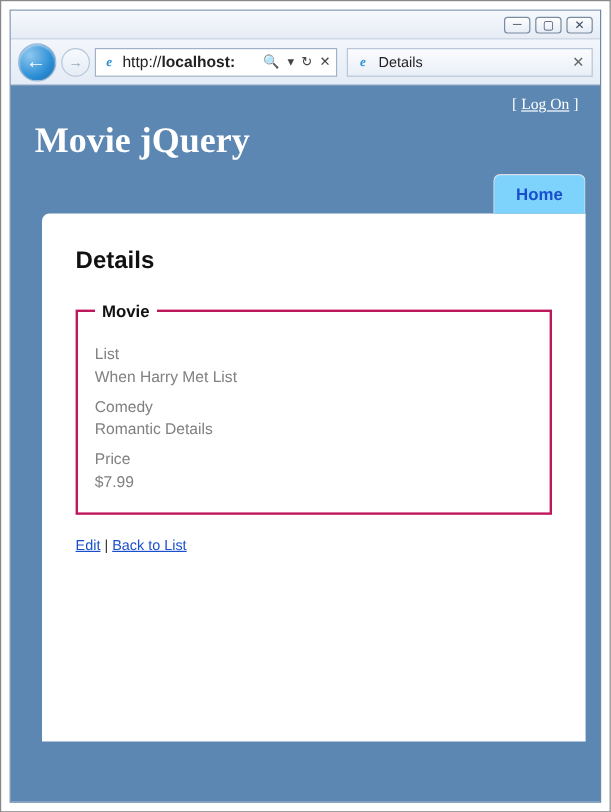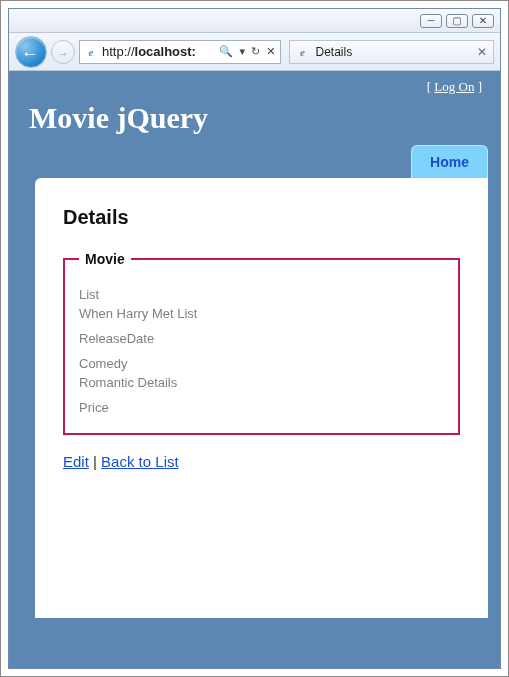--- a/index.html
+++ b/index.html
@@ -207,21 +207,21 @@
     font-size: 13px;
     margin-top: 10px;
   }
   .field-value {
     color: #808080;
     font-size: 13px;
     margin-top: 4px;
   }
   .links-row {
     margin-top: 18px;
-    font-size: 15px;
+    font-size: 12px;
     color: #1a4fcc;
   }
   .links-row a {
     color: #1a4fcc;
     text-decoration: underline;
     cursor: pointer;
   }
   .links-row .sep { color: #333; }
 </style>
 </head>
@@ -280,26 +280,26 @@
 
       <div class="content-card">
         <div class="page-heading">Details</div>
 
         <fieldset>
           <legend>Movie</legend>
 
           <div class="field-label">List</div>
           <div class="field-value">When Harry Met List</div>
 
-          <div class="field-label">ReleaseDate</div>
 
           <div class="field-label">Comedy</div>
           <div class="field-value">Romantic Details</div>
 
           <div class="field-label">Price</div>
+          <div class="field-value">$7.99</div>
         </fieldset>
 
         <div class="links-row">
           <a>Edit</a><span class="sep"> | </span><a>Back to List</a>
         </div>
       </div>
     </div>
 
   </div>
 </div>

